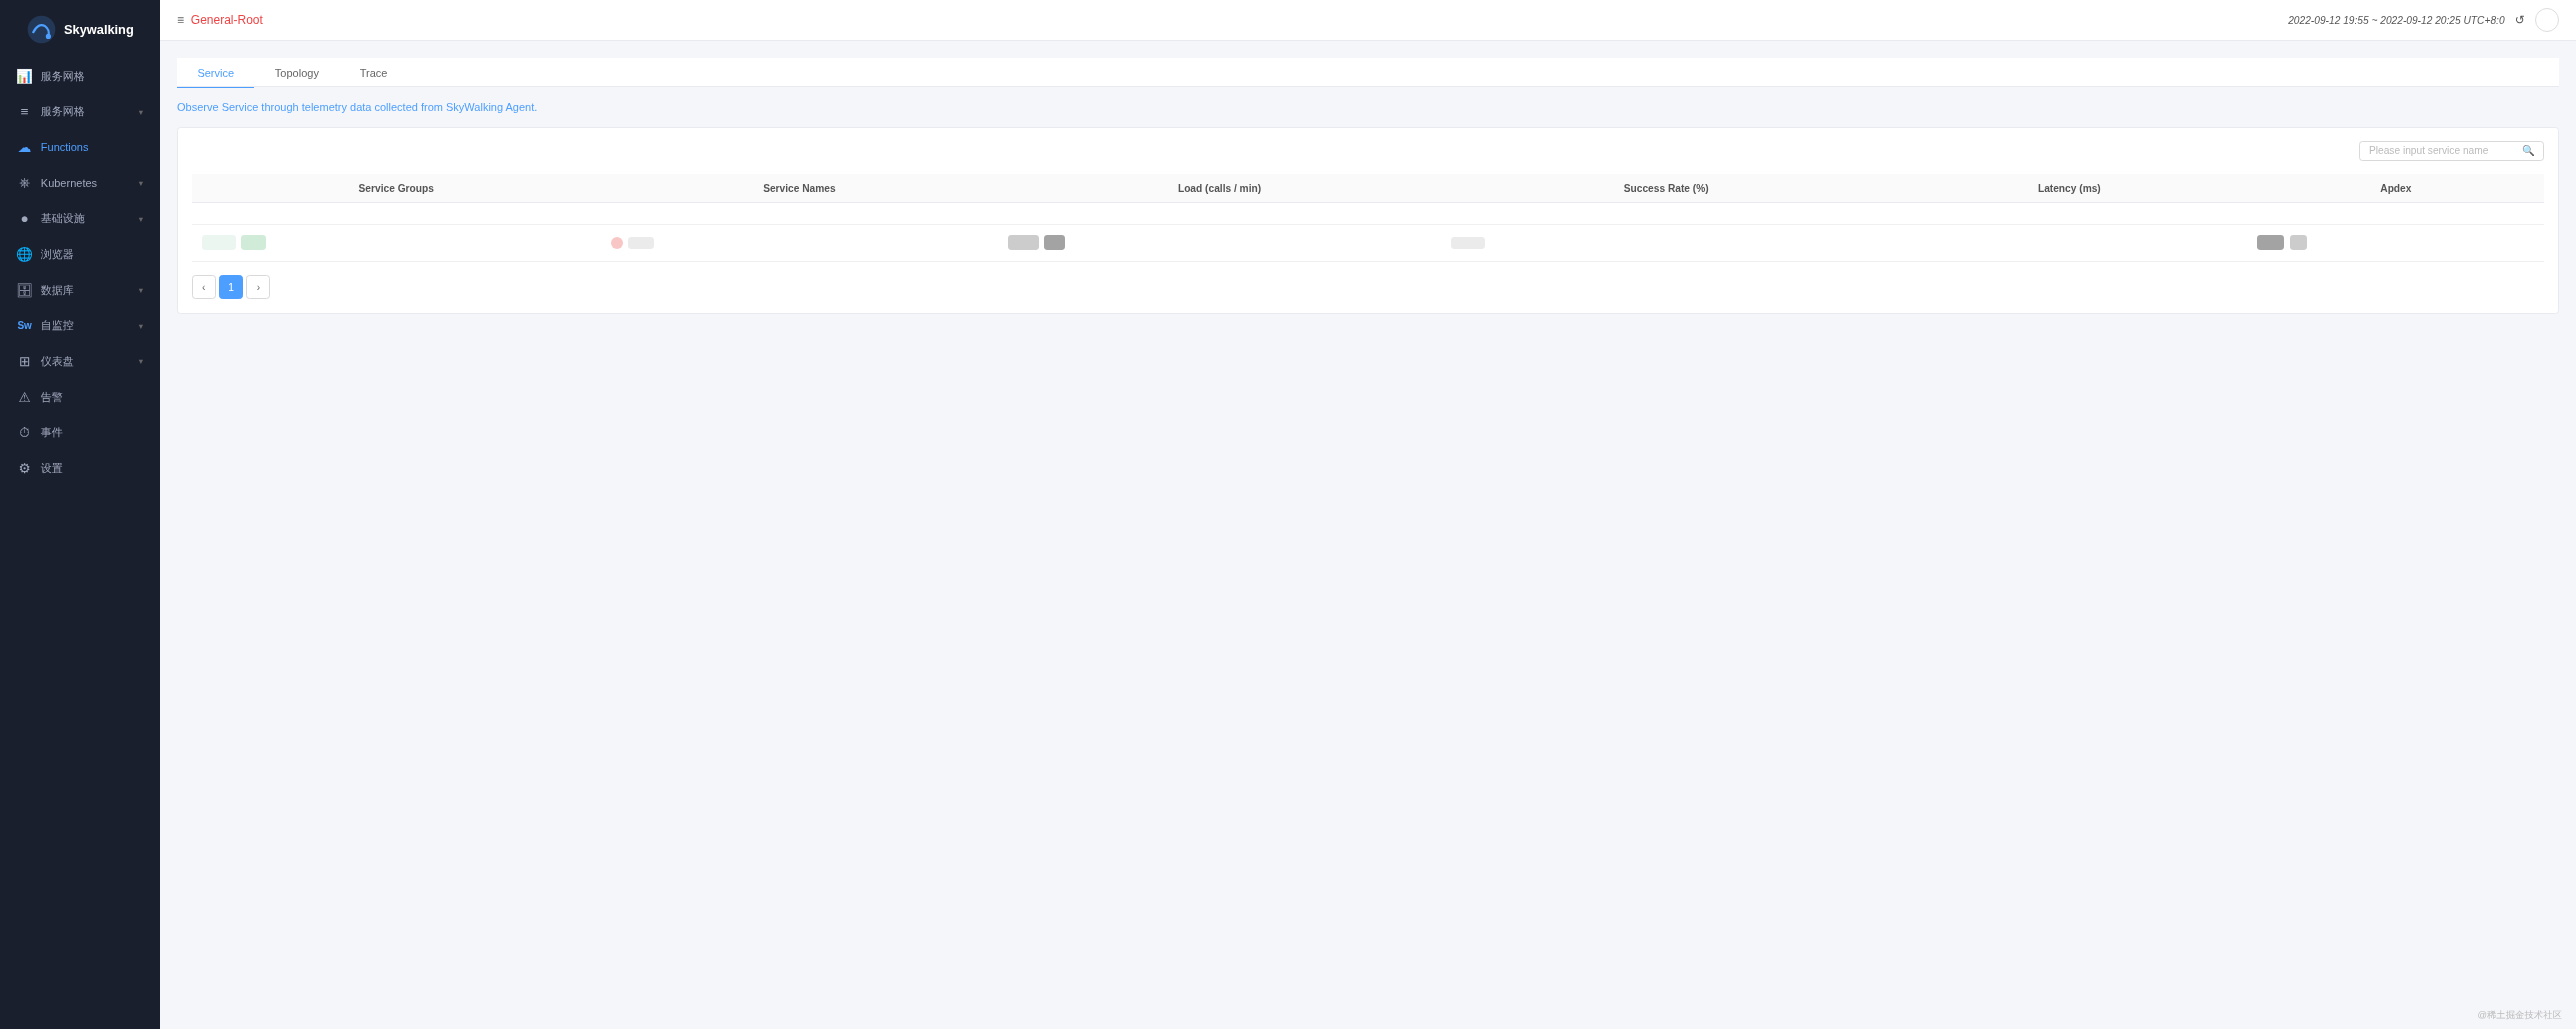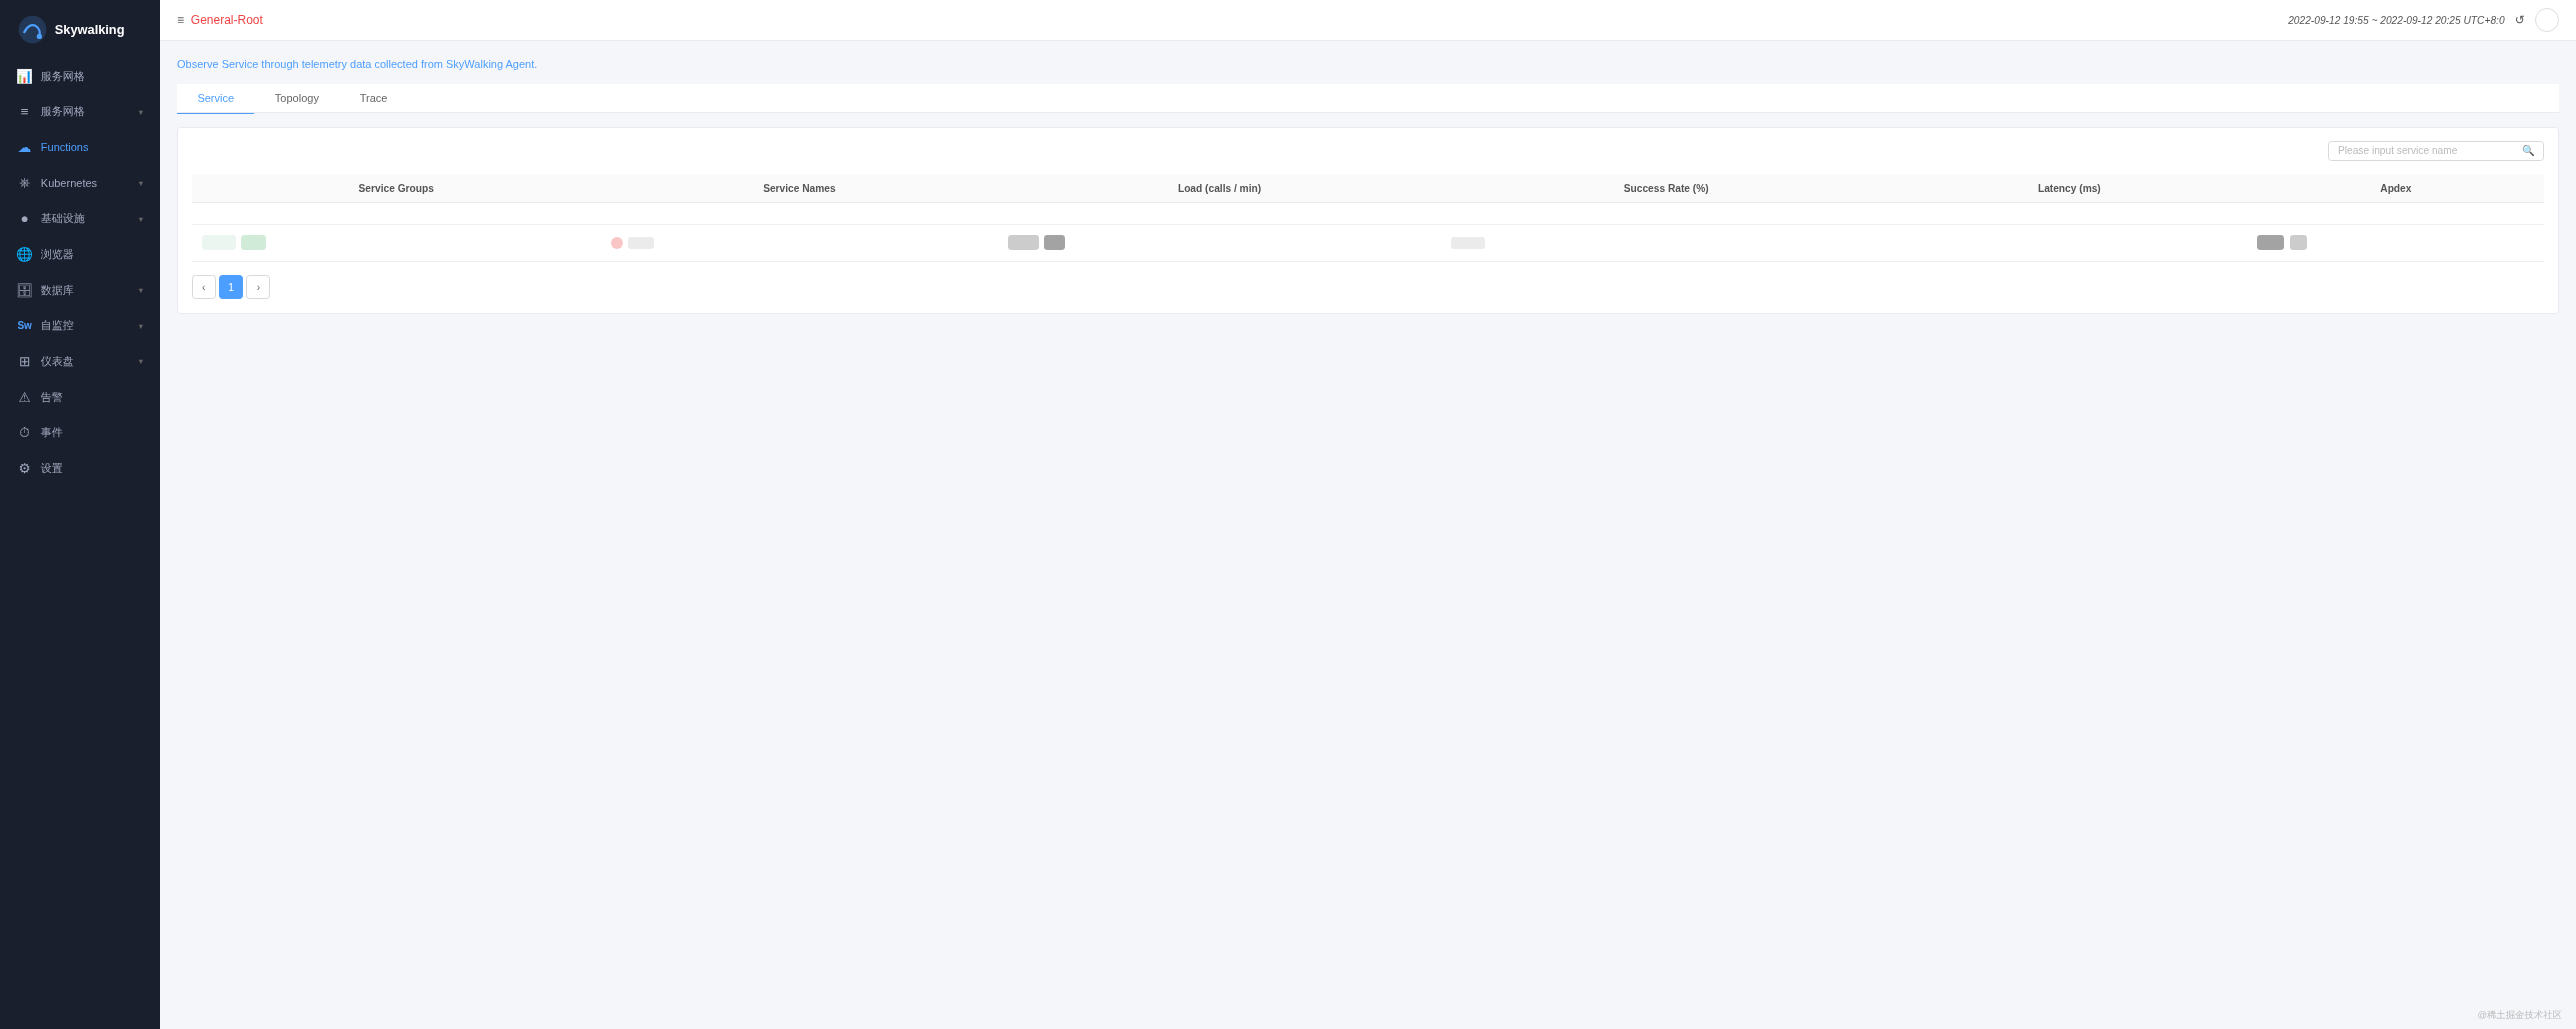--- a/index.html
+++ b/index.html
@@ -14,20 +14,21 @@
       display: flex;
       flex-direction: column;
       height: 100vh;
       overflow-y: auto;
     }
     #logo {
       padding: 13.6px 17px;
       display: flex;
       align-items: center;
       gap: 6.8px;
+      justify-content: center;
     }
     #logo-icon {
       width: 31px;
       height: 31px;
     }
     #logo-text {
       color: #fff;
       font-size: 12.8px;
       font-weight: 600;
     }
@@ -137,21 +138,21 @@
       display: flex;
       justify-content: flex-end;
       margin-bottom: 13.6px;
     }
     #search-input-wrapper {
       display: flex;
       align-items: center;
       border: 0.9px solid #d9d9d9;
       border-radius: 3.4px;
       padding: 3.4px 8.5px;
-      width: 216px;
+      width: 185px;
       background: #fff;
     }
     #search-input {
       border: none;
       outline: none;
       font-size: 10.2px;
       color: #333;
       flex: 1;
       background: transparent;
     }
@@ -340,27 +341,27 @@
       <span id="page-title">General-Root</span>
     </div>
     <div id="header-right">
       <span id="time-range">2022-09-12  19:55 ~ 2022-09-12  20:25  UTC+8:0</span>
       <span id="refresh-icon">↺</span>
       <div id="settings-circle"></div>
     </div>
   </div>
 
   <div id="content">
-    <div id="info-bar">Observe Service through telemetry data collected from SkyWalking Agent.</div>
-
     <div id="tabs">
       <div class="tab active">Service</div>
       <div class="tab">Topology</div>
       <div class="tab">Trace</div>
     </div>
+
+    <div id="info-bar">Observe Service through telemetry data collected from SkyWalking Agent.</div>
 
     <div id="table-container">
 
       <div id="search-bar">
         <div id="search-input-wrapper">
           <input type="text" id="search-input" placeholder="Please input service name" style="">
           <span id="search-icon-el">🔍</span>
         </div>
       </div>
 

